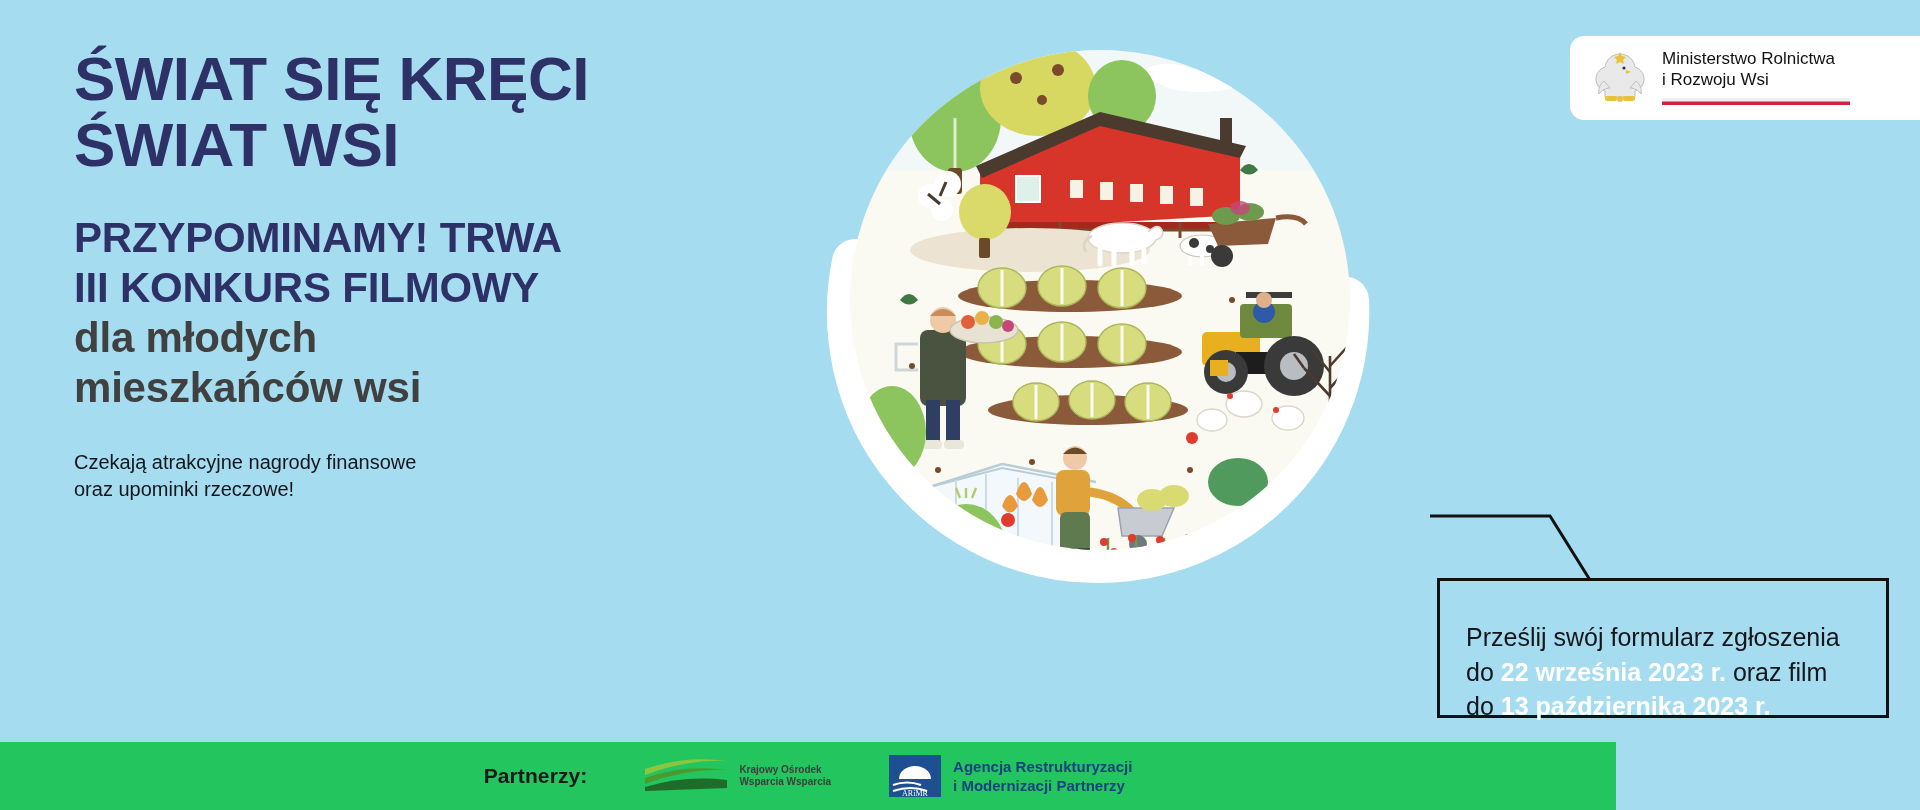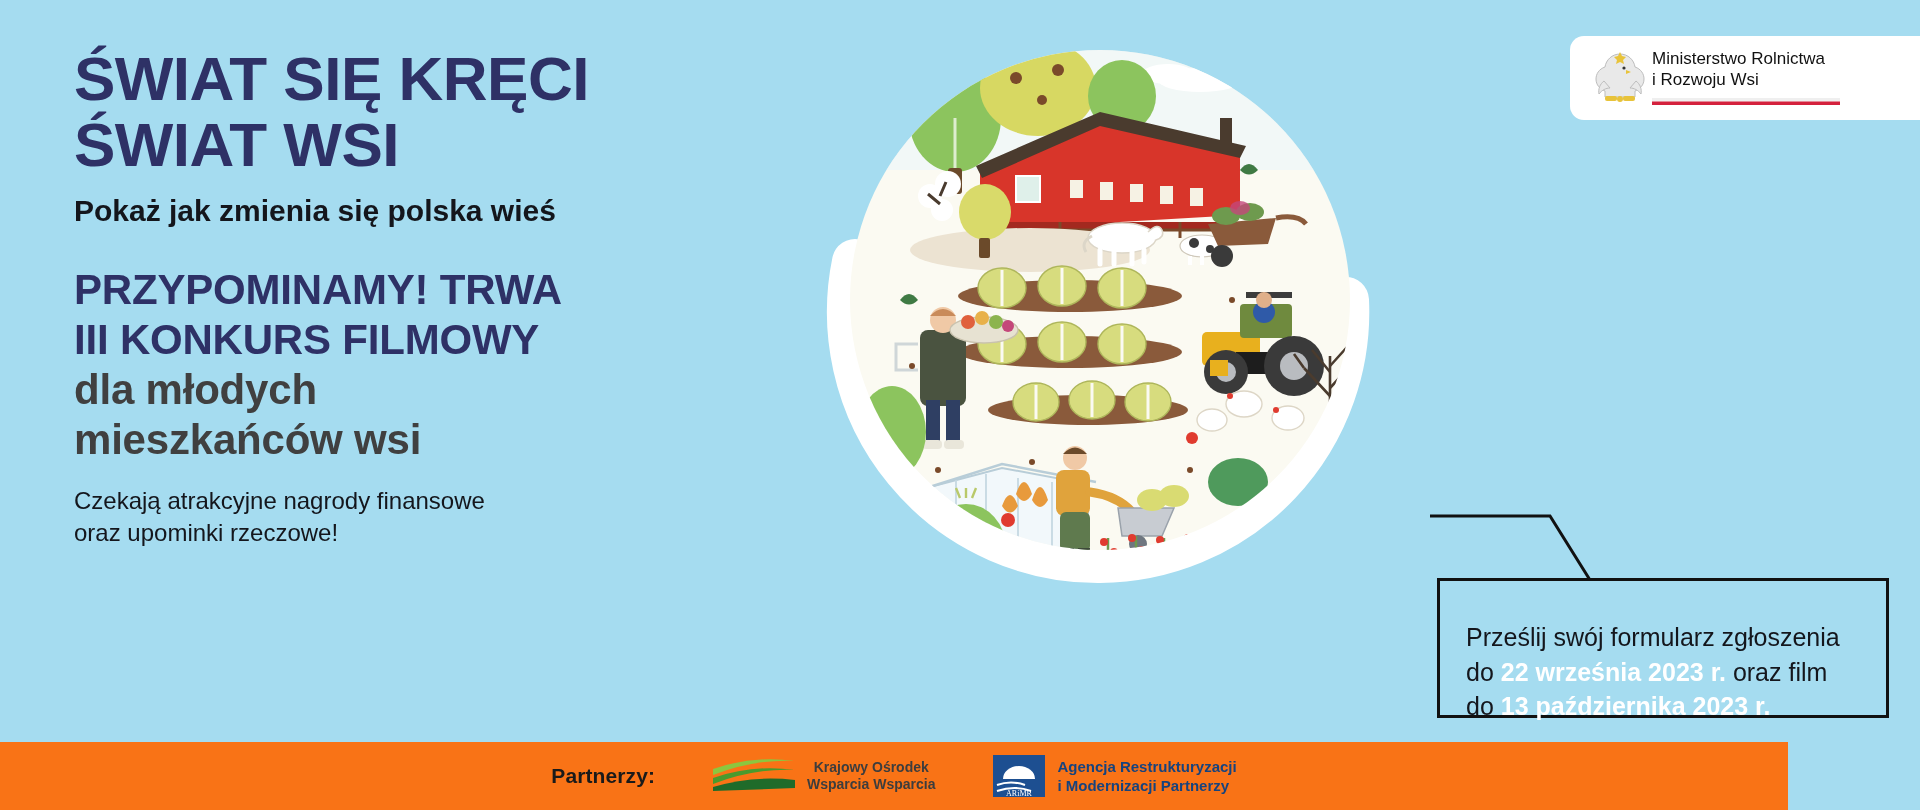--- a/index.html
+++ b/index.html
@@ -14,43 +14,43 @@
   .banner {
     position:relative;
     width:1920px; height:810px;
     background:#a5dcf0;
     overflow:hidden;
   }
 
   
   .partner-bar {
     position:absolute; left:0; bottom:0;
-    width:1788px; height:68px;
-    background:#f97316;
+    width:1616px; height:68px;
+    background:#22c55e;
     display:flex; align-items:center; justify-content:center;
     gap:56px;
   }
   .partner-label {
     font-size:21px; font-weight:700; color:#1a1a1a;
     letter-spacing:.1px;
   }
   .partner-logo { display:flex; align-items:center; gap:10px; }
   .kowr-mark { width:86px; height:40px; }
-  .kowr-text { font-size:14px; line-height:1.25; color:#3d3d3d; font-weight:700;text-align:center; }
+  .kowr-text { font-size:10px; line-height:1.25; color:#3d3d3d; font-weight:700; }
   .arimr-mark { width:56px; height:46px; }
   .arimr-text { font-size:15px; line-height:1.3; color:#16437e; font-weight:600; }
 
   
   .ministry-card {
     position:absolute; top:36px; right:0;
     width:350px; height:84px;
     background:#ffffff;
     border-top-left-radius:14px;
     border-bottom-left-radius:14px;
-    display:flex; align-items:center; gap:4px;
+    display:flex; align-items:center; gap:14px;
     padding-left:22px;
   }
   .eagle { width:56px; height:60px; flex:none; }
   .ministry-text-wrap { padding-top:2px; }
   .ministry-line {
     font-size:17px; line-height:1.22; color:#111; font-weight:400;
     white-space:nowrap;
   }
   .flag-rule { margin-top:7px; width:188px; height:7px; }
 
@@ -70,22 +70,22 @@
   .h2 {
     margin-top:36px;
     font-size:42px; line-height:1.18; font-weight:800;
     color:#2e3166; letter-spacing:-.2px;
   }
   .h2-white {
     font-size:42px; line-height:1.2; font-weight:700;
     color:#404040; letter-spacing:-.2px;
   }
   .body-copy {
-    margin-top:20px;
-    font-size:24px; line-height:1.34; font-weight:400; color:#14161c;
+    margin-top:36px;
+    font-size:20px; line-height:1.34; font-weight:400; color:#14161c;
   }
 
   
   .illustration {
     position:absolute; left:770px; top:0;
     width:640px; height:742px;
   }
 
   
   .callout {
@@ -392,21 +392,20 @@
         <rect x="0" y="3.5" width="188" height="3.5" fill="#d4213d"></rect>
       </svg>
     </div>
   </div>
 
   <div class="text-col">
     <div class="h1">
       <div>ŚWIAT SIĘ KRĘCI</div>
       <div>ŚWIAT WSI</div>
     </div>
-    <div class="sub1">Pokaż jak zmienia się polska wieś</div>
     <div class="h2">
       <div>PRZYPOMINAMY! TRWA</div>
       <div>III KONKURS FILMOWY</div>
     </div>
     <div class="h2-white">
       <div>dla młodych</div>
       <div>mieszkańców wsi</div>
     </div>
     <div class="body-copy">
       <div>Czekają atrakcyjne nagrody finansowe</div>

